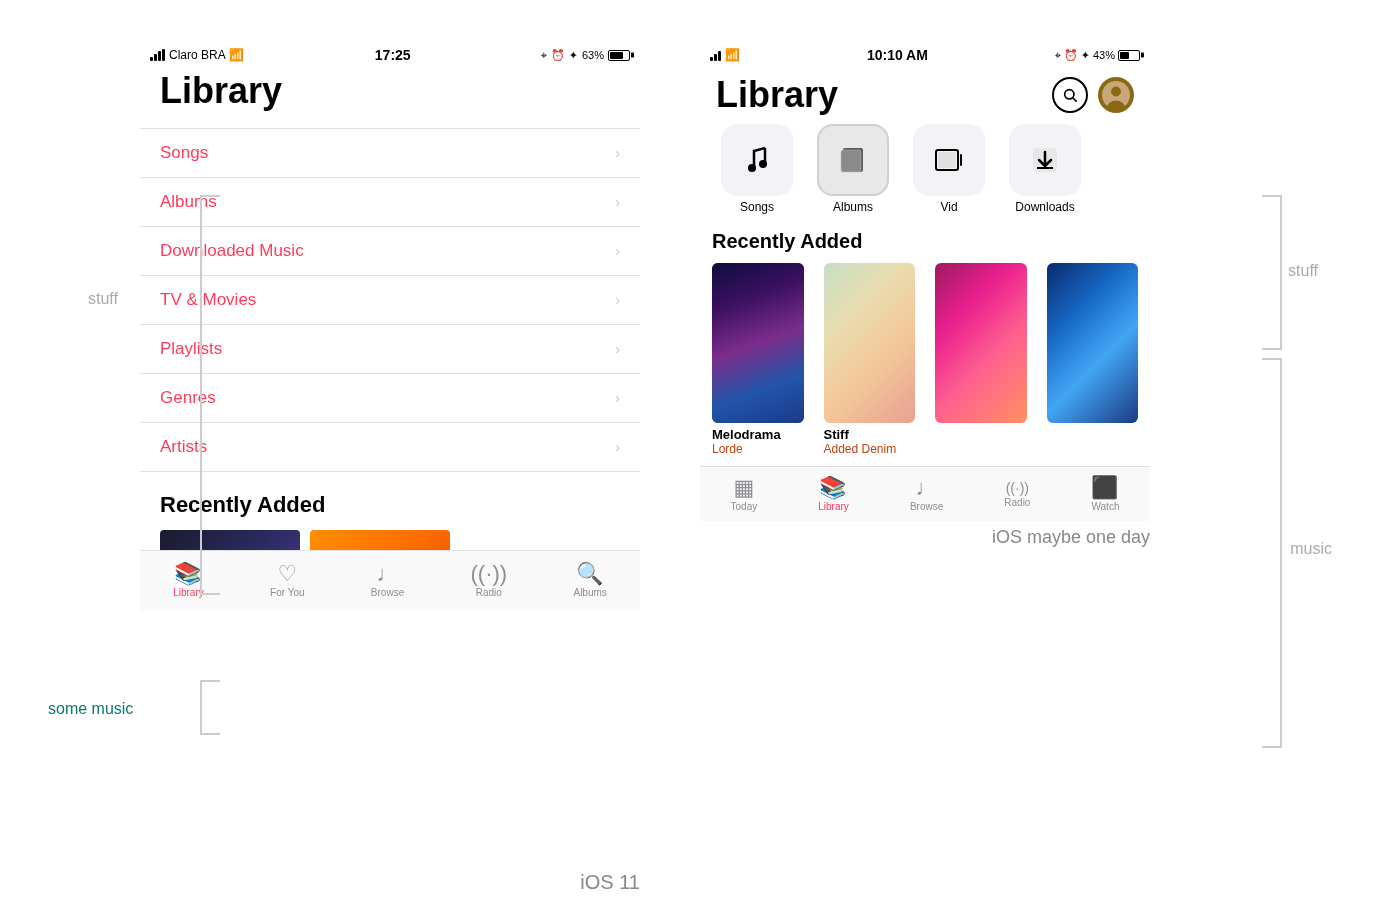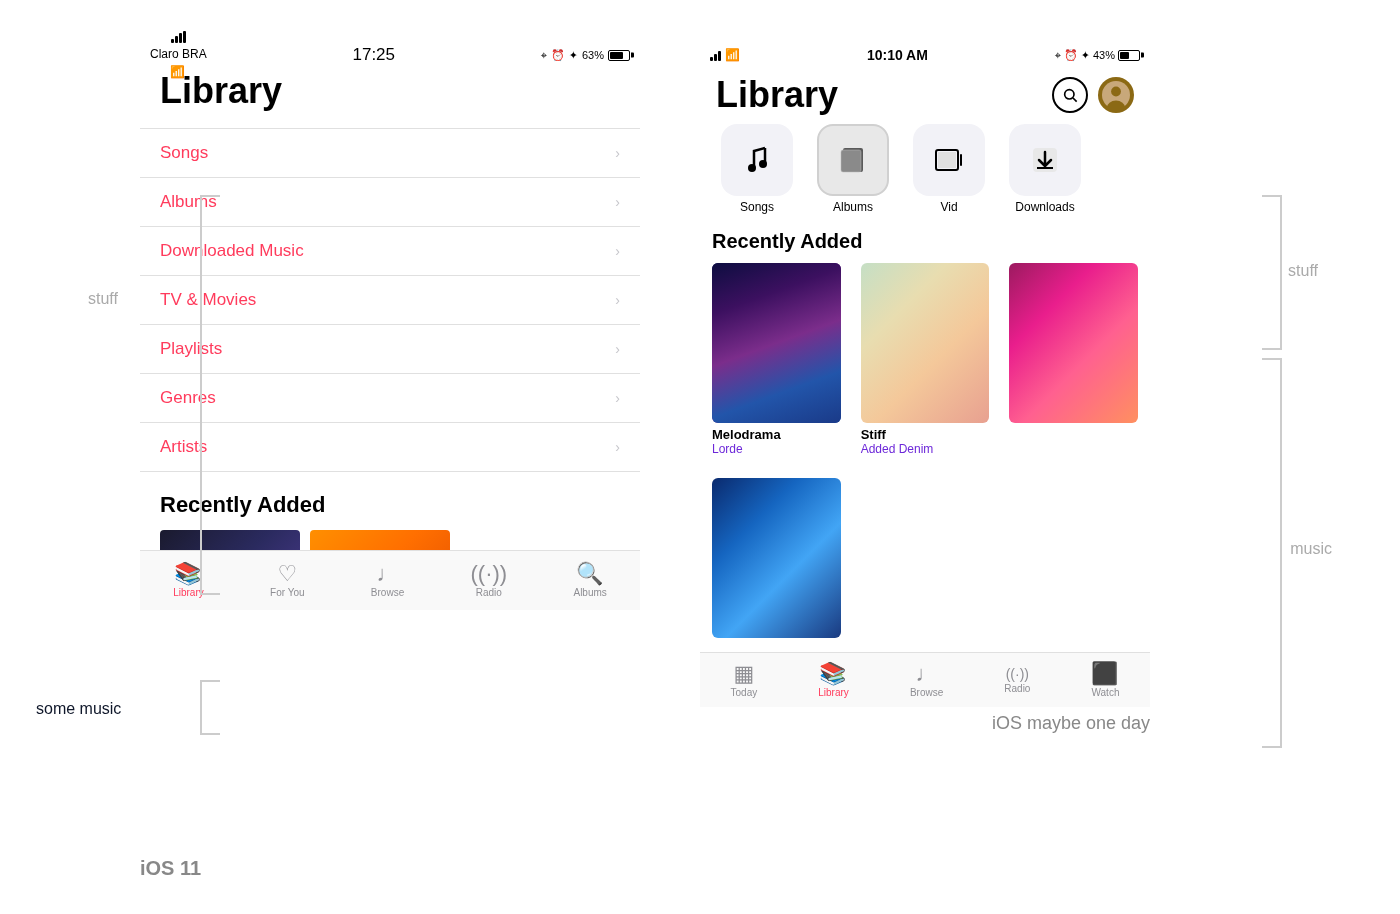--- a/index.html
+++ b/index.html
@@ -28,26 +28,25 @@
       height: 30px;
       font-size: 12px;
       color: #000;
     }
 
     .status-left-info {
       display: flex;
       align-items: center;
       gap: 4px;
       font-size: 12px;
-      flex-direction: column;
     }
 
     .status-time {
-      font-size: 17px;
-      font-weight: 400;
+      font-size: 14px;
+      font-weight: 700;
       text-align: right;
     }
 
     .status-right-icons {
       display: flex;
       align-items: center;
       gap: 4px;
       font-size: 11px;
     }
 
@@ -141,23 +140,23 @@
     .label-stuff-left {
       position: absolute;
       left: 88px;
       top: 290px;
       color: #aaa;
       font-size: 16px;
     }
 
     .label-some-music {
       position: absolute;
-      left: 36px;
+      left: 48px;
       top: 700px;
-      color: #0f172a;
+      color: #0f766e;
       font-size: 16px;
     }
 
     .bracket-left-top {
       position: absolute;
       left: 200px;
       top: 195px;
       width: 20px;
       height: 400px;
       border-top: 2px solid #ccc;
@@ -278,21 +277,21 @@
 
     .recently-added-title-right {
       font-size: 20px;
       font-weight: 700;
       color: #000;
       margin-bottom: 10px;
     }
 
     .album-grid {
       display: grid;
-      grid-template-columns: 1fr 1fr 1fr;
+      grid-template-columns: 1fr 1fr 1fr 1fr;
       gap: 20px;
     }
 
     .album-image {
       width: 100%;
       height: 160px;
       border-radius: 6px;
     }
 
     .album-info {
@@ -300,21 +299,21 @@
     }
 
     .album-name {
       font-size: 13px;
       font-weight: 600;
       color: #000;
     }
 
     .album-artist {
       font-size: 12px;
-      color: #6d28d9;
+      color: #c2410c;
     }
 
     
     .tab-bar-right {
       display: flex;
       justify-content: space-around;
       align-items: center;
       height: 55px;
       border-top: 1px solid #e0e0e0;
       background: #f9f9f9;
@@ -520,21 +519,21 @@
       </div>
     </div>
   </div>
 </div>
 
 <div class="bracket-left-top"></div>
 <span class="label-stuff-left">stuff</span>
 <div class="bracket-left-bottom"></div>
 <span class="label-some-music">some music</span>
 
-<div style="position:absolute;left:140px;bottom:34px;width:500px;text-align:left;font-size:20px;color:#888;font-weight:bold;">iOS 11</div>
+<div style="position:absolute;left:140px;bottom:20px;width:500px;text-align:right;font-size:20px;color:#888;">iOS 11</div>
 
 <div class="right-phone">
 
   <div class="status-bar-right">
     <div style="display:flex;align-items:center;gap:4px;font-size:12px;">
       <div class="signal-bars">
         <div class="signal-bar" style="height:4px"></div>
         <div class="signal-bar" style="height:7px"></div>
         <div class="signal-bar" style="height:10px"></div>
       </div>

